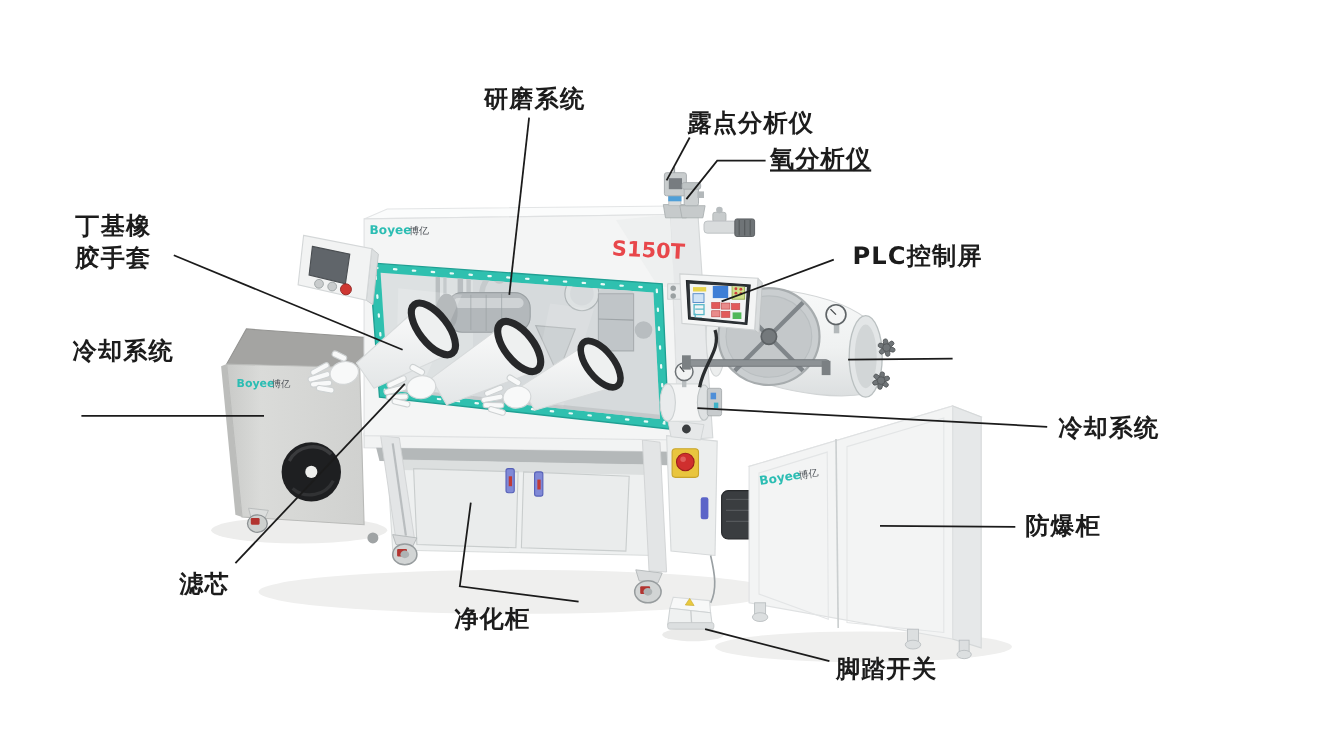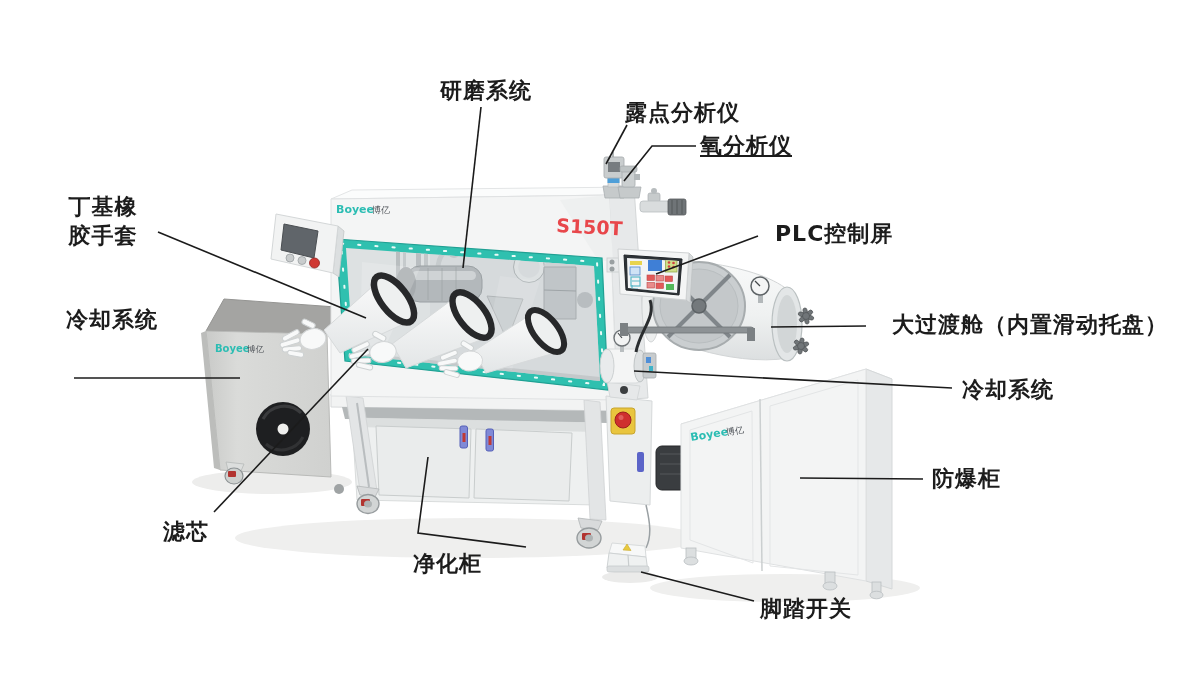--- a/index.html
+++ b/index.html
@@ -349,19 +349,18 @@
   <div class="callout" style="left:625px;top:98px;">露点分析仪</div>
   <div class="callout" style="left:700px;top:131px;text-decoration:underline;">氧分析仪</div>
   <div class="callout two-line" style="left:58px;top:192px;width:90px;">
     <div>丁基橡</div>
     <div>胶手套</div>
   </div>
   <div class="callout two-line" style="left:52px;top:305px;width:120px;">
     <div>冷却系统</div>
   </div>
   <div class="callout" style="left:763px;top:219px;margin-left:12px;">PLC控制屏</div>
-  <div class="callout" style="left:892px;top:310px;">大过渡舱（内置滑动托盘）</div>
   <div class="callout" style="left:962px;top:375px;">冷却系统</div>
   <div class="callout" style="left:932px;top:464px;">防爆柜</div>
   <div class="callout" style="left:163px;top:517px;">滤芯</div>
   <div class="callout" style="left:413px;top:549px;text-align:right;">净化柜</div>
   <div class="callout" style="left:760px;top:594px;">脚踏开关</div>
 </div>
 
 </body></html>

